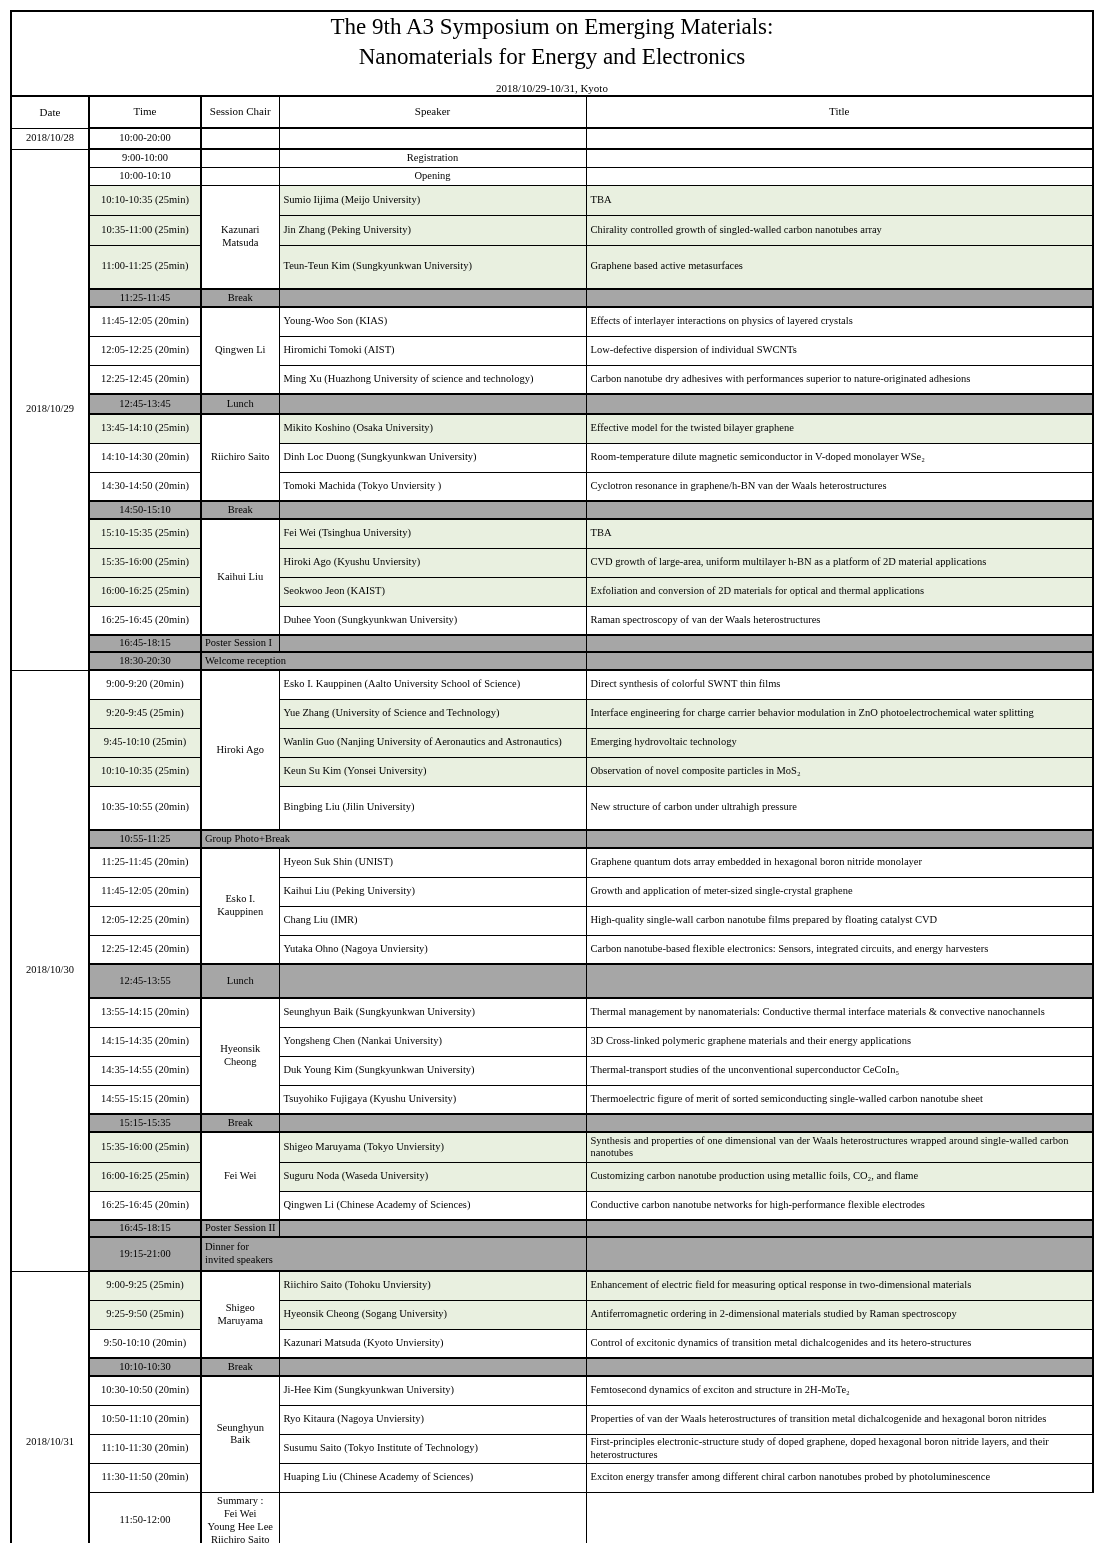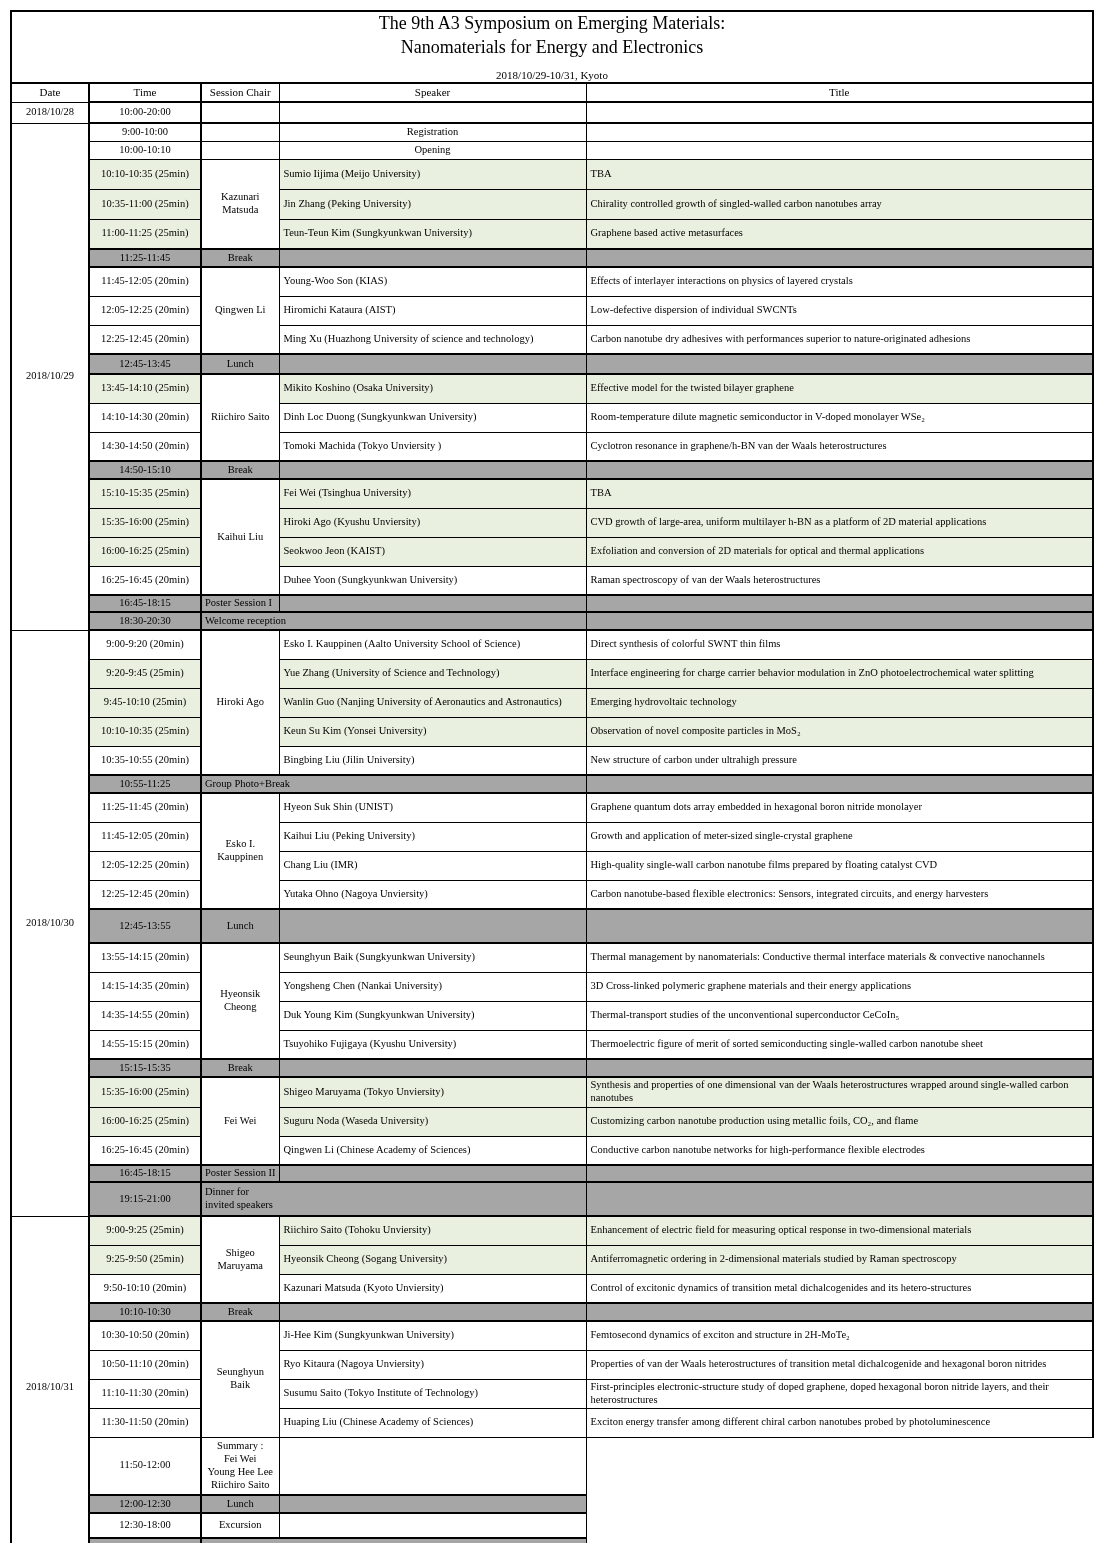--- a/index.html
+++ b/index.html
@@ -8,21 +8,21 @@
   td,th{border:1px solid #000;padding:0;vertical-align:middle;font-size:10.5px;line-height:1.22;overflow:hidden;word-wrap:break-word;}
   th{font-weight:normal;font-size:11px;text-align:center;}
   
   .bl2{border-left-width:2px;}
   .br2{border-right-width:2px;}
   .bt2{border-top-width:2px;}
   .bb2{border-bottom-width:2px;}
   .tcol{border-left-width:2px;border-right-width:2px;} 
   
   .title-box{border:2px solid #000;border-bottom-width:2px;text-align:center;background:#fff;}
-  .t1{font-size:18px;line-height:1.32;}
+  .t1{font-size:23px;line-height:1.32;}
   .sub{font-size:11px;margin-top:9px;}
   .date-cell{text-align:center;border-left-width:2px;background:#fff;}
   .time-cell{text-align:center;}
   .chair-cell{text-align:center;white-space:pre-line;}
   .speaker-cell{text-align:left;padding:1px 1px 1px 4px;}
   .title-cell{text-align:left;padding:1px 1px 1px 4px;border-right-width:2px;}
   .banner-cell{text-align:left;padding:1px 1px 1px 3px;white-space:pre-line;}
   .evt{text-align:center;padding:0;}
   .green{background:#e9f0e0;}
   .gray{background:#a6a6a6;}
@@ -40,21 +40,21 @@
       <col style="width:507px">
   </colgroup>
   <thead>
     <tr style="height:72px">
       <td class="title-box" colspan="5">
         <div class="t1">The 9th A3 Symposium on Emerging Materials:</div>
         <div class="t1">Nanomaterials for Energy and Electronics</div>
         <div class="sub">2018/10/29-10/31, Kyoto</div>
       </td>
     </tr>
-    <tr style="height:19px">
+    <tr style="height:32px">
       <th class="bl2">Date</th>
       <th class="tcol">Time</th>
       <th>Session Chair</th>
       <th>Speaker</th>
       <th class="br2">Title</th>
     </tr>
   </thead>
   <tbody>
       <tr style="height: 21px;">
         <td class="date-cell" rowspan="1">2018/10/28</td>
@@ -81,40 +81,40 @@
         <td class="chair-cell" rowspan="3">Kazunari
 Matsuda</td>
         <td class="speaker-cell green">Sumio Iijima (Meijo University)</td>
         <td class="title-cell green">TBA</td>
       </tr>
       <tr style="height: 30px;">
         <td class="time-cell tcol green">10:35-11:00 (25min)</td>
         <td class="speaker-cell green">Jin Zhang (Peking University)</td>
         <td class="title-cell green">Chirality controlled growth of singled-walled carbon nanotubes array</td>
       </tr>
-      <tr style="height: 30px;">
+      <tr style="height: 44px;">
         <td class="time-cell tcol green">11:00-11:25 (25min)</td>
         <td class="speaker-cell green">Teun-Teun Kim (Sungkyunkwan University)</td>
         <td class="title-cell green">Graphene based active metasurfaces</td>
       </tr>
       <tr style="height: 18px;">
         <td class="time-cell tcol gray bt2 bb2">11:25-11:45</td>
         <td class="chair-cell gray bt2 bb2">Break</td>
         <td class="speaker-cell gray bt2 bb2"></td>
         <td class="title-cell gray bt2 bb2"></td>
       </tr>
       <tr style="height: 29px;">
         <td class="time-cell tcol">11:45-12:05 (20min)</td>
         <td class="chair-cell" rowspan="3">Qingwen Li</td>
         <td class="speaker-cell">Young-Woo Son (KIAS)</td>
         <td class="title-cell">Effects of interlayer interactions on physics of layered crystals</td>
       </tr>
       <tr style="height: 29px;">
         <td class="time-cell tcol">12:05-12:25 (20min)</td>
-        <td class="speaker-cell">Hiromichi Kataura (AIST)</td>
+        <td class="speaker-cell">Hiromichi Tomoki (AIST)</td>
         <td class="title-cell">Low-defective dispersion of individual SWCNTs</td>
       </tr>
       <tr style="height: 29px;">
         <td class="time-cell tcol">12:25-12:45 (20min)</td>
         <td class="speaker-cell">Ming Xu (Huazhong University of science and technology)</td>
         <td class="title-cell">Carbon nanotube dry adhesives with performances superior to nature-originated adhesions</td>
       </tr>
       <tr style="height: 20px;">
         <td class="time-cell tcol gray bt2 bb2">12:45-13:45</td>
         <td class="chair-cell gray bt2 bb2">Lunch</td>
@@ -190,21 +190,21 @@
       <tr style="height: 29px;">
         <td class="time-cell tcol green">9:45-10:10 (25min)</td>
         <td class="speaker-cell green">Wanlin Guo (Nanjing University of Aeronautics and Astronautics)</td>
         <td class="title-cell green">Emerging hydrovoltaic technology</td>
       </tr>
       <tr style="height: 29px;">
         <td class="time-cell tcol green">10:10-10:35 (25min)</td>
         <td class="speaker-cell green">Keun Su Kim (Yonsei University)</td>
         <td class="title-cell green">Observation of novel composite particles in MoS₂</td>
       </tr>
-      <tr style="height: 29px;">
+      <tr style="height: 44px;">
         <td class="time-cell tcol">10:35-10:55 (20min)</td>
         <td class="speaker-cell">Bingbing Liu (Jilin University)</td>
         <td class="title-cell">New structure of carbon under ultrahigh pressure</td>
       </tr>
       <tr style="height: 18px;">
         <td class="time-cell tcol gray bt2 bb2">10:55-11:25</td>
         <td class="banner-cell gray bt2 bb2" colspan="2">Group Photo+Break</td>
         <td class="title-cell gray bt2 bb2"></td>
       </tr>
       <tr style="height: 29px;">

